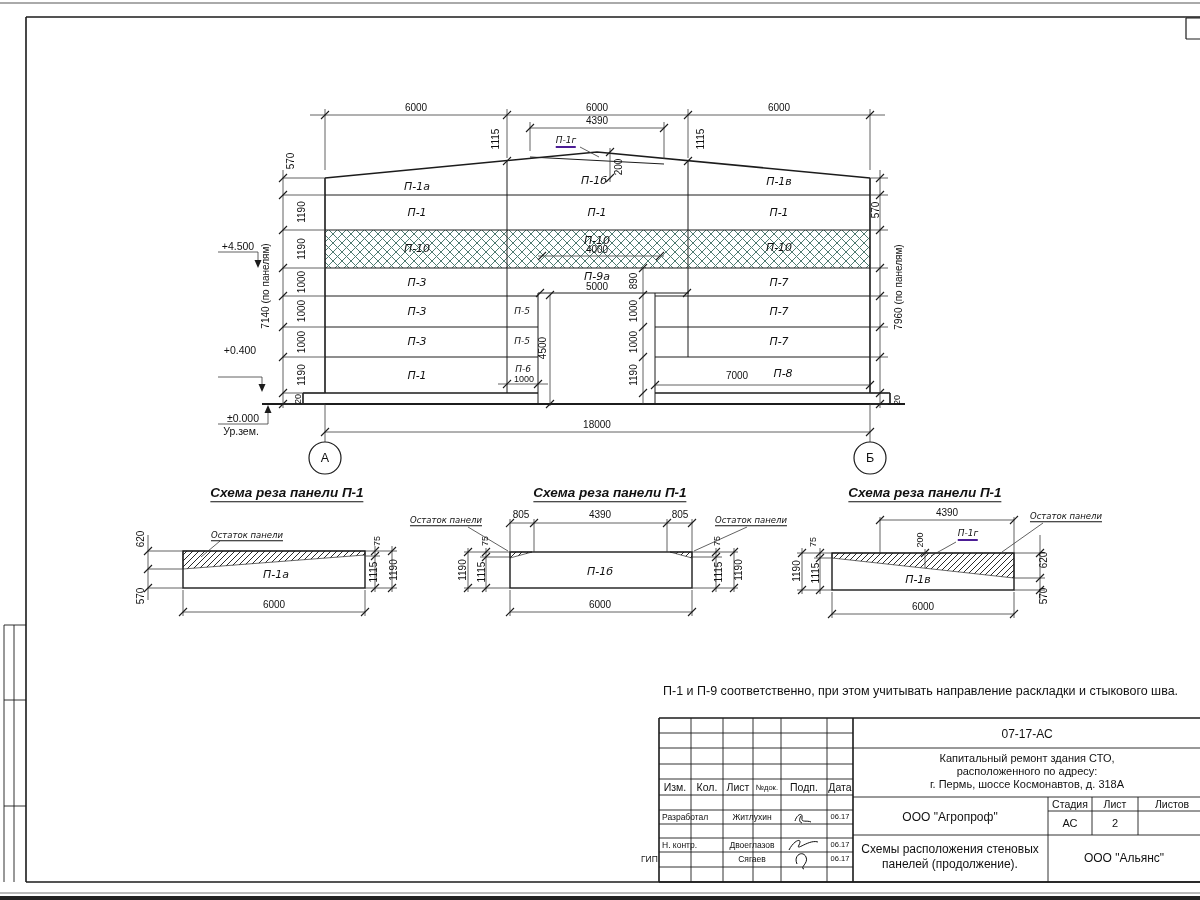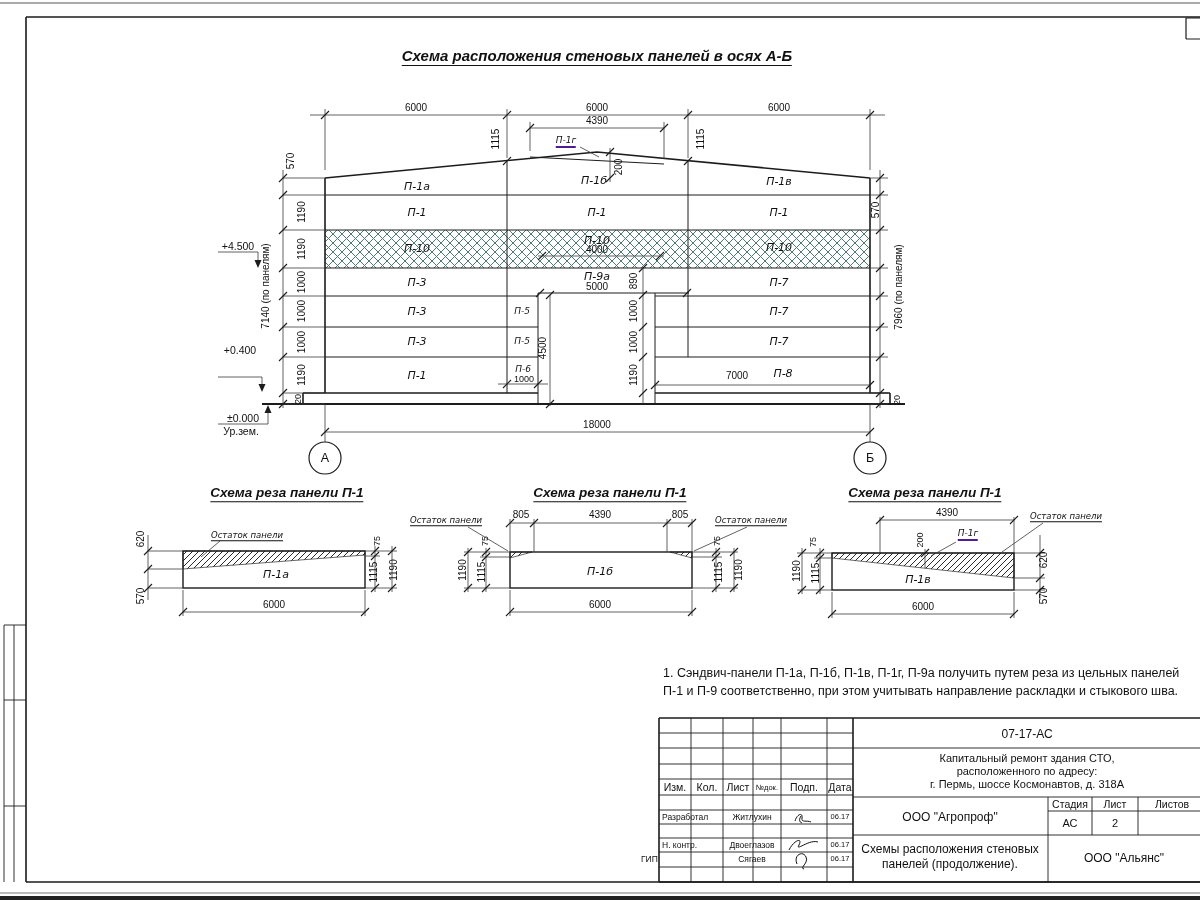--- a/index.html
+++ b/index.html
@@ -153,21 +153,20 @@
       M1048,797V882 M1092,797V835 M1138,797V835"></path>
   </g>
 
   <g stroke="#111" stroke-width="1" fill="none">
     <path d="M795,821c2,-7 8,-9 7,-3c-1,5 5,2 9,4m-10,-6c-2,3 -2,6 1,7"></path>
     <path d="M789,850c5,-10 14,-13 10,-5c-4,7 10,-6 19,-3"></path>
     <path d="M797,864c-4,-9 6,-14 9,-7c3,6 -7,11 -2,12"></path>
   </g>
 </svg>
 
-<div class="lbl ttl" style="left:597px;top:57px;">Схема расположения стеновых панелей в осях А-Б</div>
 
 <div class="lbl dim" style="left:416px;top:108px;">6000</div>
 <div class="lbl dim" style="left:597px;top:108px;">6000</div>
 <div class="lbl dim" style="left:779px;top:108px;">6000</div>
 <div class="lbl dim" style="left:597px;top:121px;">4390</div>
 <div class="lbl dim rot" style="left:496px;top:139px;">1115</div>
 <div class="lbl dim rot" style="left:701px;top:139px;">1115</div>
 <div class="lbl pnlS und" style="left:566px;top:142px;">П-1г</div>
 <div class="lbl dim rot" style="left:619px;top:167px;">200</div>
 
@@ -259,21 +258,20 @@
 <div class="lbl pnlS und" style="left:968px;top:535px;">П-1г</div>
 <div class="lbl dimS rot" style="left:920px;top:540px;">200</div>
 <div class="lbl pnl" style="left:918px;top:579px;">П-1в</div>
 <div class="lbl dimS rot" style="left:813px;top:542px;">75</div>
 <div class="lbl dim rot" style="left:816px;top:573px;">1115</div>
 <div class="lbl dim rot" style="left:797px;top:571px;">1190</div>
 <div class="lbl dim rot" style="left:1044px;top:560px;">620</div>
 <div class="lbl dim rot" style="left:1044px;top:596px;">570</div>
 <div class="lbl dim" style="left:923px;top:607px;">6000</div>
 
-<div class="lbl note la" style="left:663px;top:673px;">1. Сэндвич-панели П-1а, П-1б, П-1в, П-1г, П-9а получить путем реза из цельных панелей</div>
 <div class="lbl note la" style="left:663px;top:691px;">П-1 и П-9 соответственно, при этом учитывать направление раскладки и стыкового шва.</div>
 
 <div class="lbl tbM" style="left:1027px;top:734px;">07-17-АС</div>
 <div class="lbl tbL" style="left:1027px;top:758px;">Капитальный ремонт здания СТО,</div>
 <div class="lbl tbL" style="left:1027px;top:771px;">расположенного по адресу:</div>
 <div class="lbl tbL" style="left:1027px;top:784px;">г. Пермь, шоссе Космонавтов, д. 318А</div>
 
 <div class="lbl tb" style="left:675px;top:787px;">Изм.</div>
 <div class="lbl tb" style="left:707px;top:787px;">Кол.</div>
 <div class="lbl tb" style="left:738px;top:787px;">Лист</div>

